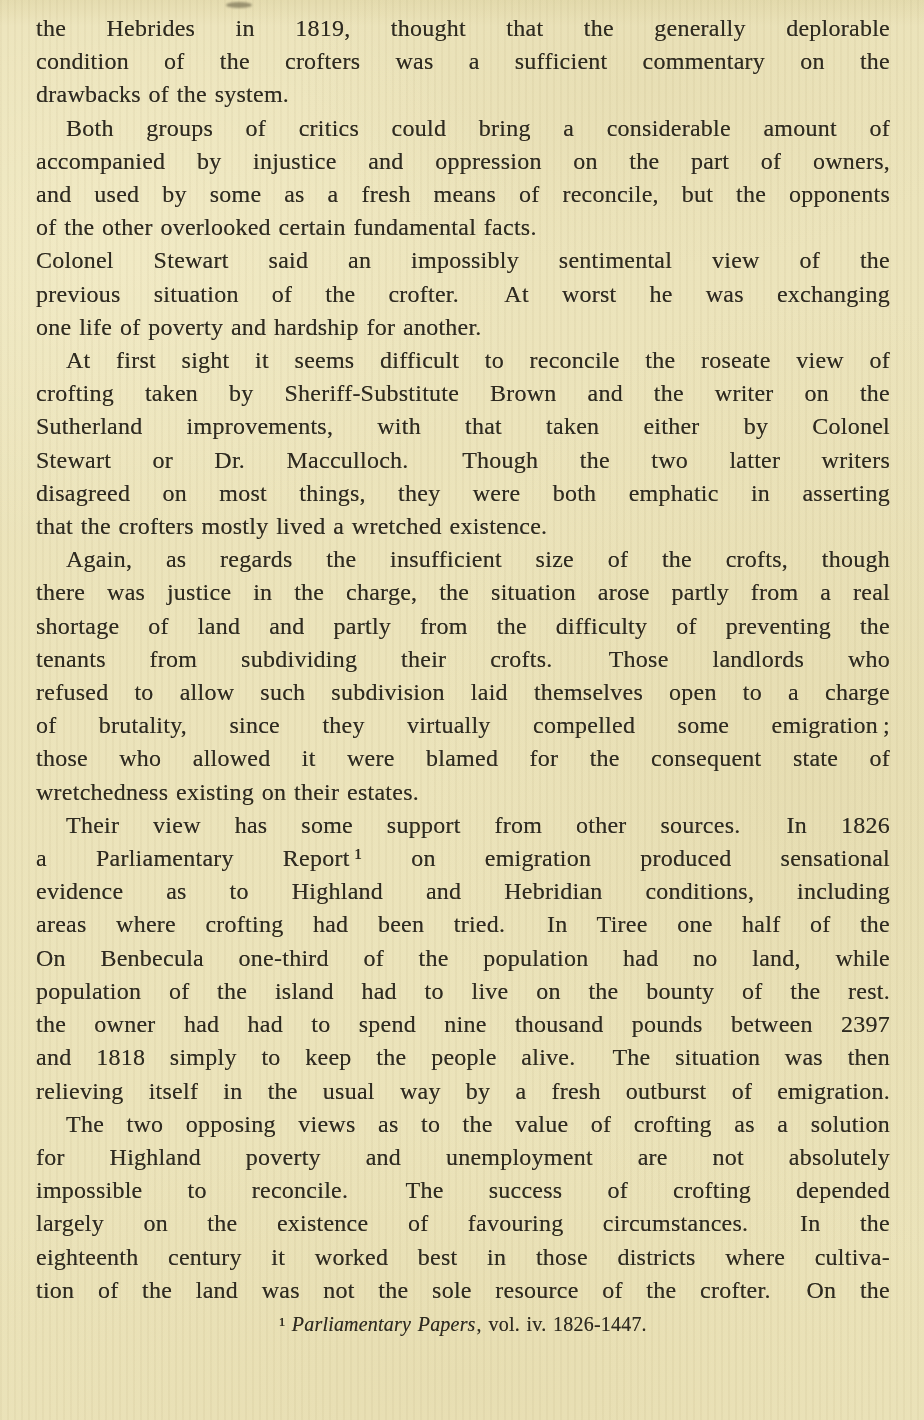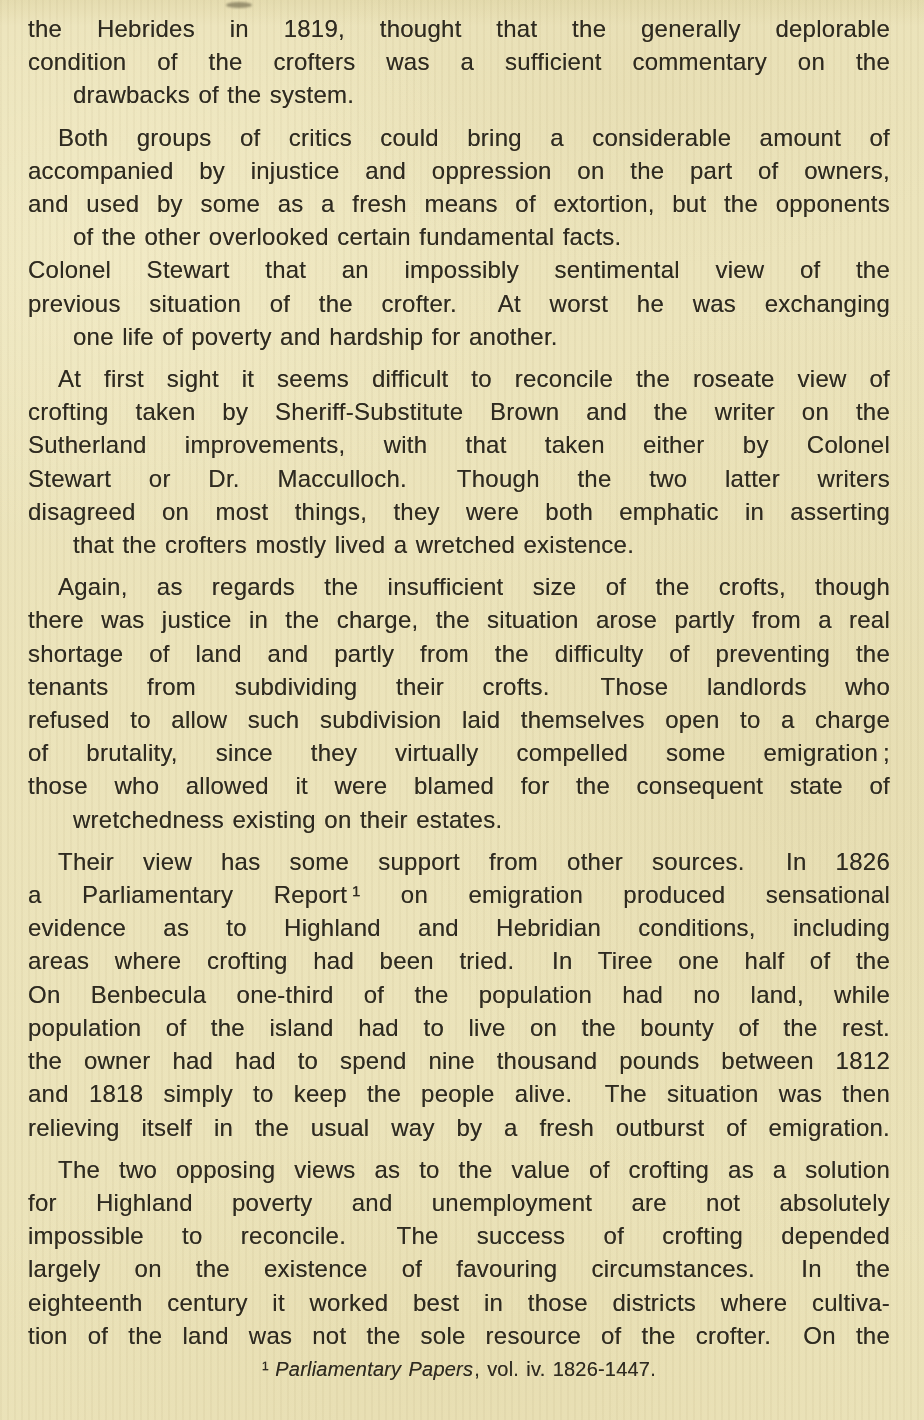--- a/index.html
+++ b/index.html
@@ -5,30 +5,30 @@
   html, body {
     margin: 0;
     padding: 0;
     background: #eae2b8;
   }
   .page {
     position: relative;
     width: 924px;
     height: 1420px;
     box-sizing: border-box;
-    padding: 12px 34px 0 28px;
+    padding: 12px 34px 0 36px;
     overflow: hidden;
     background-color: #ebe3ba;
     background-image:
       radial-gradient(ellipse 620px 420px at 12% 18%, rgba(255, 250, 222, 0.28), rgba(255,250,222,0) 70%),
       radial-gradient(ellipse 540px 680px at 88% 55%, rgba(203, 188, 132, 0.16), rgba(203,188,132,0) 72%),
       radial-gradient(ellipse 760px 340px at 50% 97%, rgba(214, 199, 142, 0.18), rgba(214,199,142,0) 75%),
       radial-gradient(ellipse 500px 260px at 70% 6%, rgba(206, 192, 138, 0.14), rgba(206,192,138,0) 70%),
       linear-gradient(180deg, #e4dbae 0px, #ece4bc 26px, #ebe3ba 100%);
-    font-family: Liberation Sans, sans-serif;
+    font-family: Liberation Serif, serif;
     font-size: 24px;
     line-height: 33.2px;
     color: #2e2a20;
     text-shadow: 0 0 0.6px rgba(46, 42, 32, 0.55);
     letter-spacing: 0.25px;
     word-spacing: 1.5px;
   }
   .grain {
     position: absolute;
     inset: 0;
@@ -52,25 +52,23 @@
   .body-text {
     position: relative;
   }
   .ln {
     text-align: justify;
     text-align-last: justify;
     white-space: normal;
   }
   .ln.first {
     text-indent: 30px;
-    margin-top: 9px;
   }
   .ln.last {
     text-align-last: left;
-    margin-left: 45px;
   }
   .footnote {
     margin-top: 4px;
     text-align: center;
     font-size: 20px;
     line-height: 26px;
     letter-spacing: 0.2px;
   }
   .fn-marker {
     margin-right: 0.32em;
@@ -91,26 +89,26 @@
 
     <section>
       <div class="ln">the Hebrides in 1819, thought that the generally deplorable</div>
       <div class="ln">condition of the crofters was a sufficient commentary on the</div>
       <div class="ln last">drawbacks of the system.</div>
     </section>
 
     <section>
       <div class="ln first">Both groups of critics could bring a considerable amount of</div>
       <div class="ln">accompanied by injustice and oppression on the part of owners,</div>
-      <div class="ln">and used by some as a fresh means of extortion, but the opponents</div>
+      <div class="ln">and used by some as a fresh means of reconcile, but the opponents</div>
       <div class="ln last">of the other overlooked certain fundamental facts.</div>
     </section>
 
     <section>
-      <div class="ln">Colonel Stewart that an impossibly sentimental view of the</div>
+      <div class="ln">Colonel Stewart said an impossibly sentimental view of the</div>
       <div class="ln">previous situation of the crofter.  At worst he was exchanging</div>
       <div class="ln last">one life of poverty and hardship for another.</div>
     </section>
 
     <section>
       <div class="ln first">At first sight it seems difficult to reconcile the roseate view of</div>
       <div class="ln">crofting taken by Sheriff-Substitute Brown and the writer on the</div>
       <div class="ln">Sutherland improvements, with that taken either by Colonel</div>
       <div class="ln">Stewart or Dr. Macculloch.  Though the two latter writers</div>
       <div class="ln">disagreed on most things, they were both emphatic in asserting</div>
@@ -128,21 +126,21 @@
       <div class="ln last">wretchedness existing on their estates.</div>
     </section>
 
     <section>
       <div class="ln first">Their view has some support from other sources.  In 1826</div>
       <div class="ln">a Parliamentary Report ¹ on emigration produced sensational</div>
       <div class="ln">evidence as to Highland and Hebridian conditions, including</div>
       <div class="ln">areas where crofting had been tried.  In Tiree one half of the</div>
       <div class="ln">On Benbecula one-third of the population had no land, while</div>
       <div class="ln">population of the island had to live on the bounty of the rest.</div>
-      <div class="ln">the owner had had to spend nine thousand pounds between 1812</div>
+      <div class="ln">the owner had had to spend nine thousand pounds between 2397</div>
       <div class="ln">and 1818 simply to keep the people alive.  The situation was then</div>
       <div class="ln">relieving itself in the usual way by a fresh outburst of emigration.</div>
     </section>
 
     <section>
       <div class="ln first">The two opposing views as to the value of crofting as a solution</div>
       <div class="ln">for Highland poverty and unemployment are not absolutely</div>
       <div class="ln">impossible to reconcile.  The success of crofting depended</div>
       <div class="ln">largely on the existence of favouring circumstances.  In the</div>
       <div class="ln">eighteenth century it worked best in those districts where cultiva-</div>

